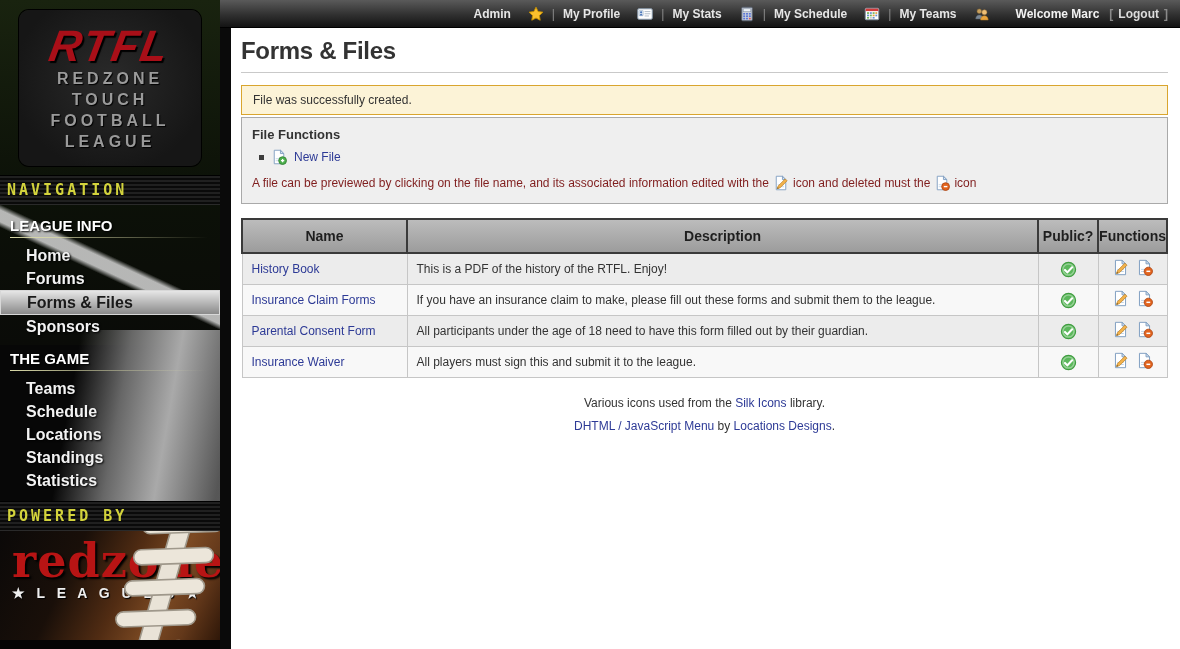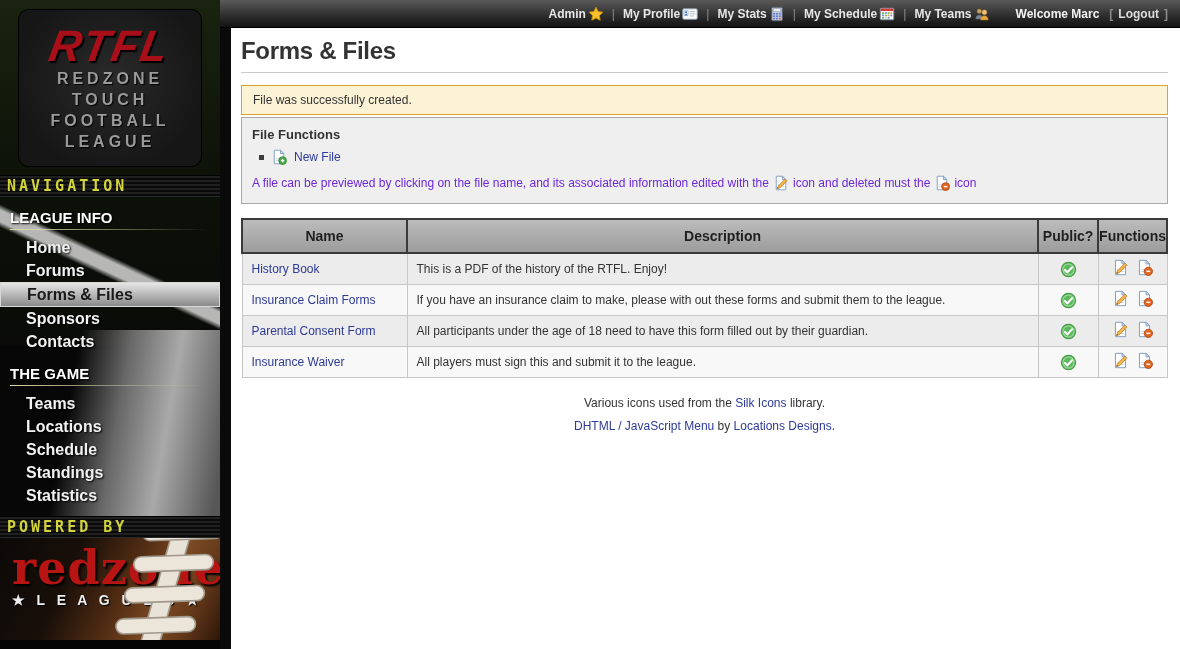--- a/index.html
+++ b/index.html
@@ -24,21 +24,21 @@
     box-shadow:0 0 0 1px #000;
   }
   .logo-acronym {
     color:#a90f18; font-style:italic; font-weight:bold; font-size:44px; line-height:1;
     transform:skewX(-10deg); letter-spacing:2px; text-shadow:2px 2px 1px #000;
   }
   .logo-line { color:#9a9a9a; font-weight:bold; font-size:16px; letter-spacing:4px;
     line-height:21px; text-align:center; text-shadow:1px 1px 1px #000; }
   .logo-line:first-of-type { margin-top:8px; }
   .band {
-    margin-top:9px; height:22px; flex:none;
+    margin-top:9px; height:30px; flex:none;
     background:repeating-linear-gradient(180deg, #202020 0 2px, #0a0a0a 2px 4px);
     border-top:1px solid #000; border-bottom:1px solid #2a2a2a;
     color:#d3d33c; font-family:"DejaVu Sans Mono", monospace; font-weight:bold;
     font-size:15px; letter-spacing:3px; display:flex; align-items:center; padding-left:7px;
   }
   .nav-section { padding:12px 0 0 10px; }
   .nav-header { color:#fff; font-weight:bold; font-size:15px; padding-bottom:3px;
     text-shadow:1px 1px 2px #000; }
   .nav-rule { height:1px; width:198px; margin-bottom:6px;
     background:linear-gradient(90deg, #d9d9a8, rgba(0,0,0,0)); }
@@ -62,21 +62,21 @@
     margin:2px 0 0 12px; text-shadow:1px 1px 1px #000; }
   .sidebar-bottom { height:9px; background:#040404; flex:none; }
 
   
   .right-col { flex:1; display:flex; flex-direction:column; min-width:0; }
   .topbar {
     height:28px; flex:none; display:flex; align-items:center; justify-content:flex-end;
     padding-right:12px; background:linear-gradient(180deg, #5a5a5a, #303030 55%, #131313);
     border-bottom:1px solid #000; color:#e6e6e6; font-size:12px; font-weight:bold;
   }
-  .tb-item { display:flex; align-items:center; gap:2px; cursor:pointer; white-space:nowrap; }
+  .tb-item { display:flex; align-items:center; gap:17px; cursor:pointer; white-space:nowrap; }
   .tb-sep { color:#8a8a8a; margin:0 8px; font-weight:normal; }
   .tb-welcome { margin-left:26px; color:#f2f2f2; white-space:nowrap; }
   .tb-logout { margin-left:10px; display:flex; align-items:center; gap:5px; white-space:nowrap; }
   .tb-bracket { color:#8a8a8a; }
   .tb-logout a { color:#dcdcdc; text-decoration:none; cursor:pointer; }
 
   .body-row { flex:1; display:flex; min-height:0; }
   .gutter { width:11px; flex:none; background:#0a0a0a; }
   .main { flex:1; background:#fff; padding:7px 12px 0 10px; overflow:hidden; }
 
@@ -84,21 +84,21 @@
   .title-rule { border:none; border-top:1px solid #c9c9c9; margin:0 0 12px; }
 
   .flash { background:#fcf3d7; border:1px solid #d9a52e; padding:7px 11px; font-size:12px;
     color:#333; margin-bottom:2px; }
 
   .file-functions { background:#efefef; border:1px solid #a9a9a9; padding:9px 10px 12px; margin-bottom:14px; }
   .ff-title { font-weight:bold; font-size:13px; color:#333; }
   .ff-item { display:flex; align-items:center; gap:7px; margin:7px 0 10px 7px; font-size:12px; }
   .bullet { width:5px; height:5px; background:#3c3c3c; flex:none; }
   a.nlink { color:#2d3a96; text-decoration:none; cursor:pointer; }
-  .ff-help { font-size:12px; color:#6d28d9; display:flex; align-items:center; flex-wrap:wrap; gap:4px; }
+  .ff-help { font-size:12px; color:#7f1d1d; display:flex; align-items:center; flex-wrap:wrap; gap:4px; }
 
   table.files { width:100%; border-collapse:collapse; font-size:12px; margin-bottom:18px; }
   table.files thead th {
     background:linear-gradient(180deg, #bcbcbc, #9c9c9c);
     border:2px solid #3a3a3a; color:#1f1f1f; font-size:14px; padding:8px 0; text-align:center;
   }
   table.files tbody td { border:1px solid #c6c6c6; padding:5px 9px; color:#333; vertical-align:middle; }
   table.files tbody tr:nth-child(odd) { background:#ececec; }
   table.files tbody tr:nth-child(even) { background:#f8f8f8; }
   td.c { text-align:center; }
@@ -217,29 +217,28 @@
 
     <div class="band">NAVIGATION</div>
 
     <nav class="nav-section">
       <div class="nav-header">LEAGUE INFO</div>
       <div class="nav-rule"></div>
       <a class="nav-item">Home</a>
       <a class="nav-item">Forums</a>
       <a class="nav-item active">Forms &amp; Files</a>
       <a class="nav-item">Sponsors</a>
-      <a class="nav-item">Contacts</a>
     </nav>
 
     <nav class="nav-section">
       <div class="nav-header">THE GAME</div>
       <div class="nav-rule"></div>
       <a class="nav-item">Teams</a>
+      <a class="nav-item">Schedule</a>
       <a class="nav-item">Locations</a>
-      <a class="nav-item">Schedule</a>
       <a class="nav-item">Standings</a>
       <a class="nav-item">Statistics</a>
     </nav>
 
     <div class="band" style="">POWERED BY</div>
 
     <div class="powered-logo">
       <svg class="laces" width="170" height="140">
           <use href="#i-laces"></use>
         </svg>
@@ -351,21 +350,21 @@
                 <svg class="ic ic17">
                       <use href="#i-page-edit"></use>
                     </svg>
                 <svg class="ic ic17">
                       <use href="#i-page-delete"></use>
                     </svg>
               </span></td>
             </tr>
             <tr>
               <td><a class="nlink">Insurance Claim Forms</a></td>
-              <td>If you have an insurance claim to make, please with out these forms and submit them to the league.</td>
+              <td>If you have an insurance claim to make, please fill out these forms and submit them to the league.</td>
               <td class="c"><svg class="ic ic17">
                     <use href="#i-accept"></use>
                   </svg></td>
               <td class="c"><span class="fn-icons">
                 <svg class="ic ic17">
                       <use href="#i-page-edit"></use>
                     </svg>
                 <svg class="ic ic17">
                       <use href="#i-page-delete"></use>
                     </svg>

